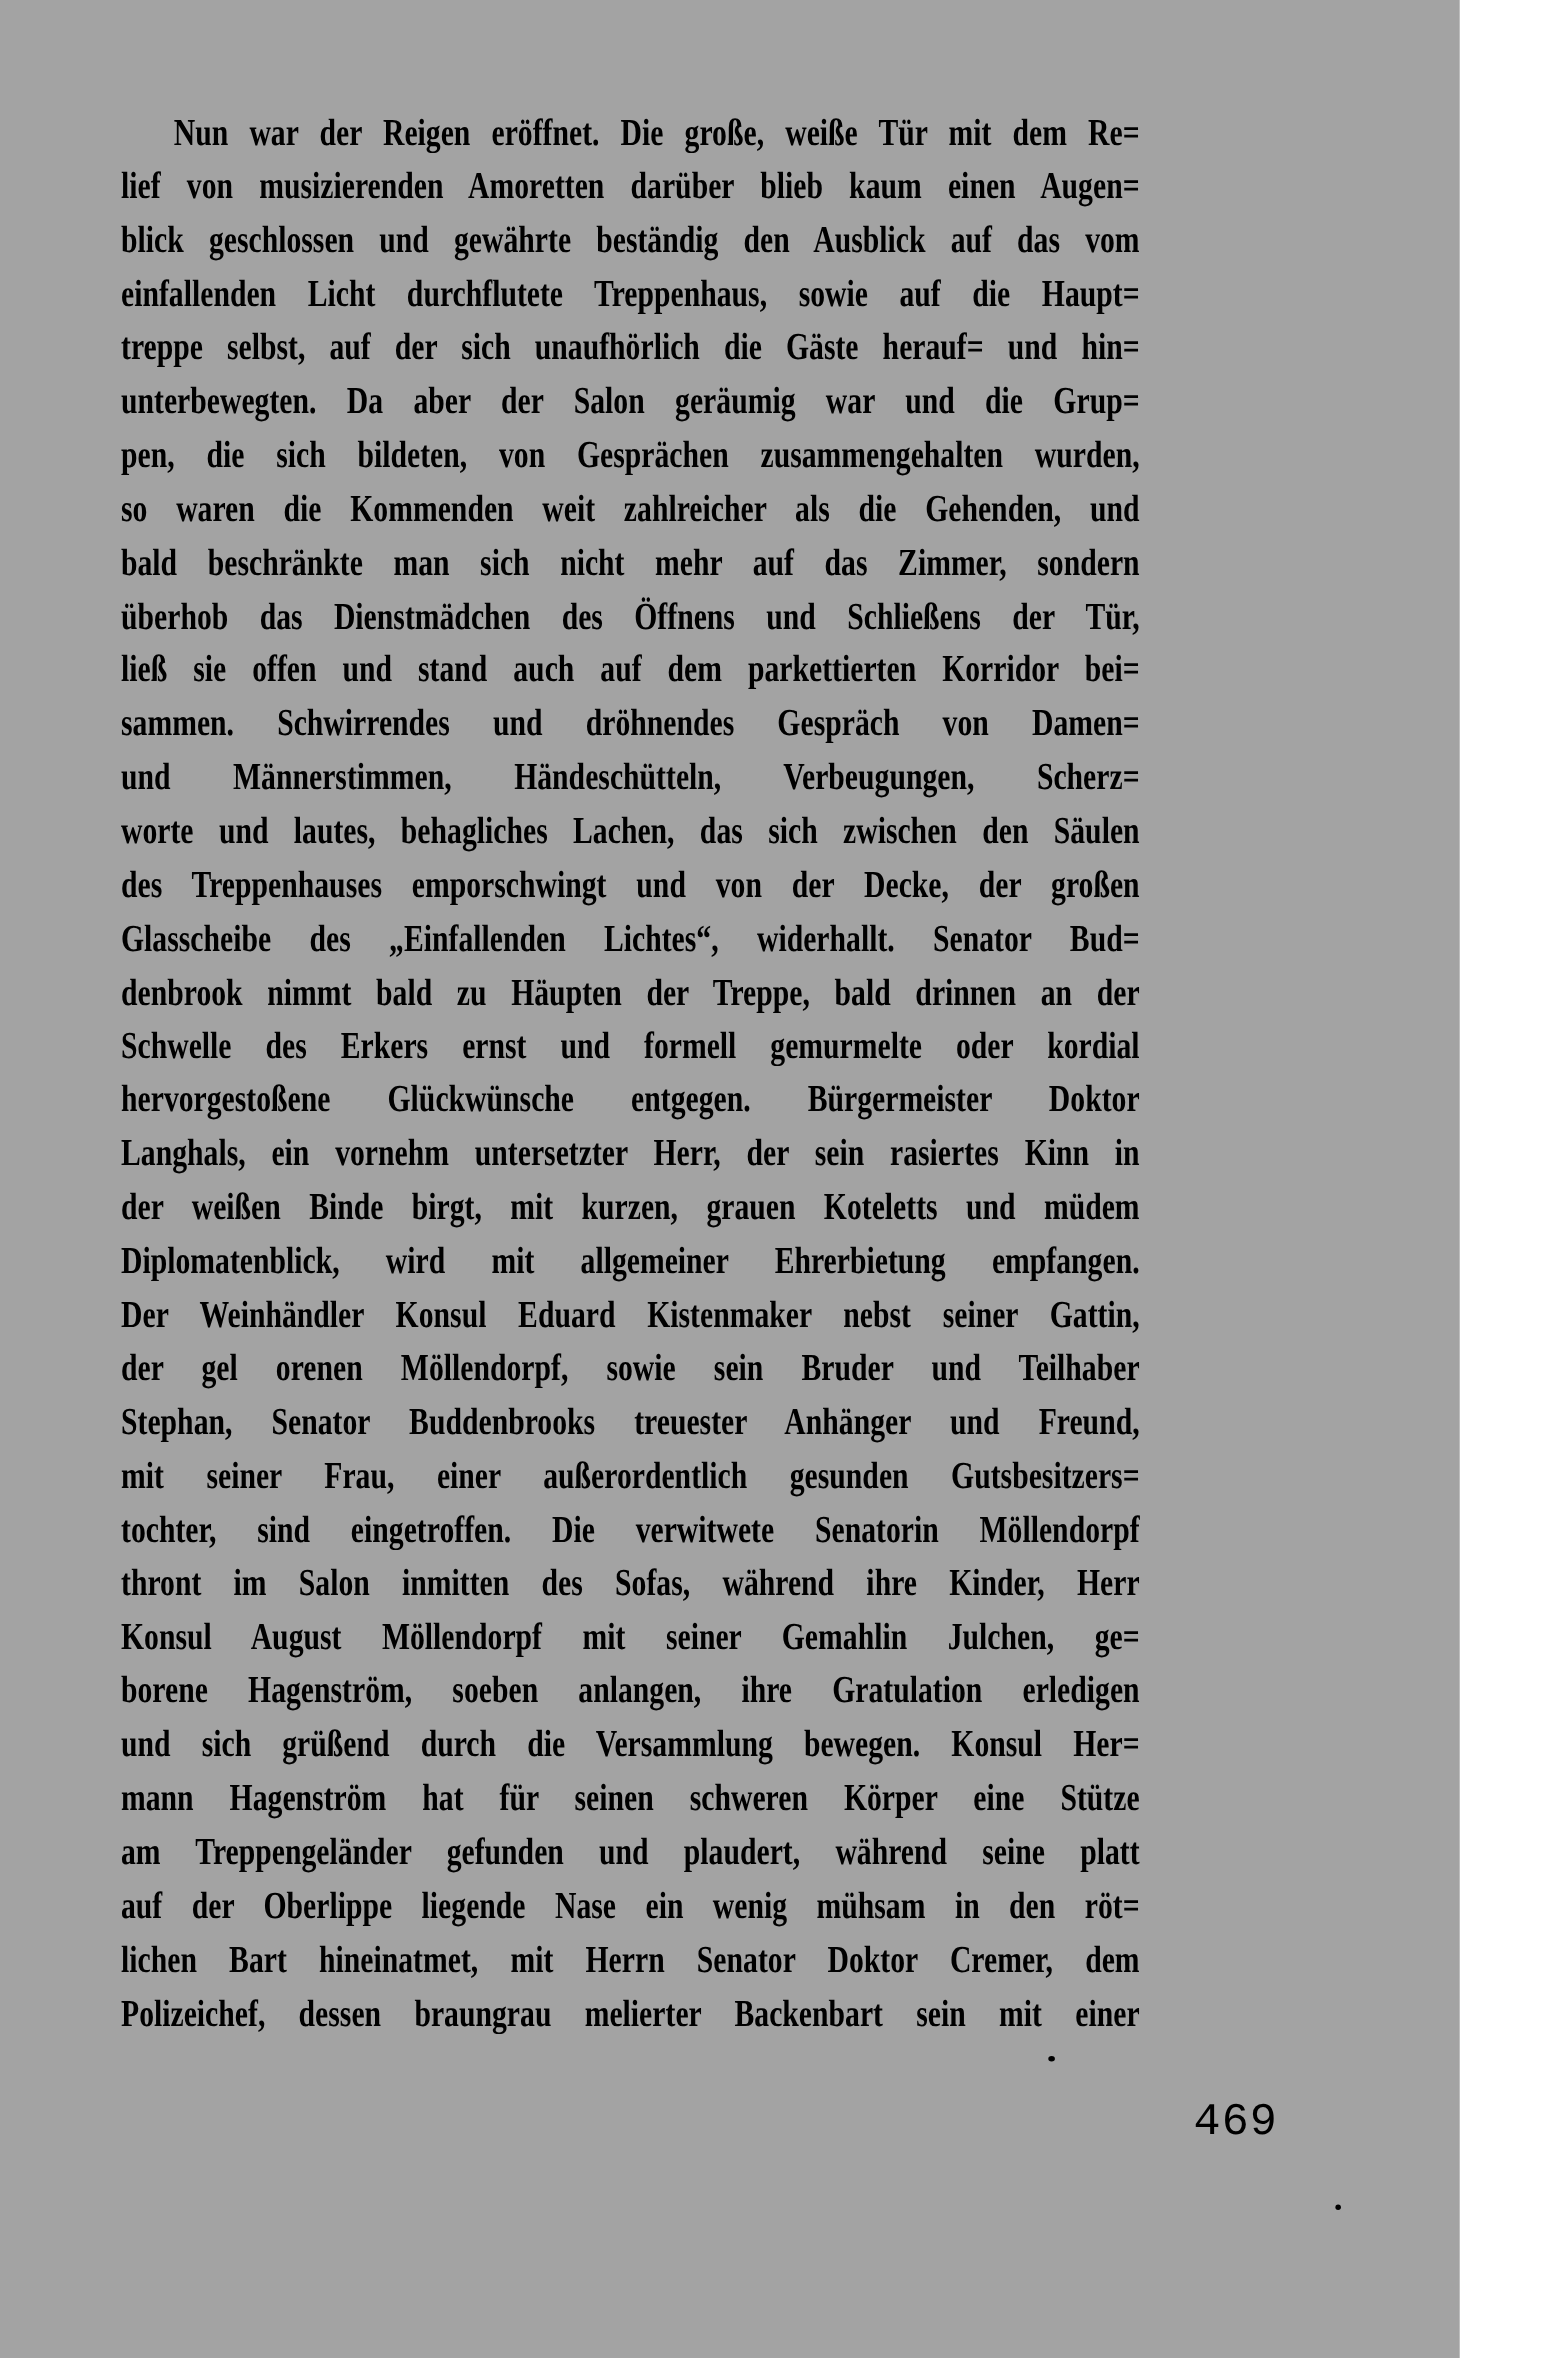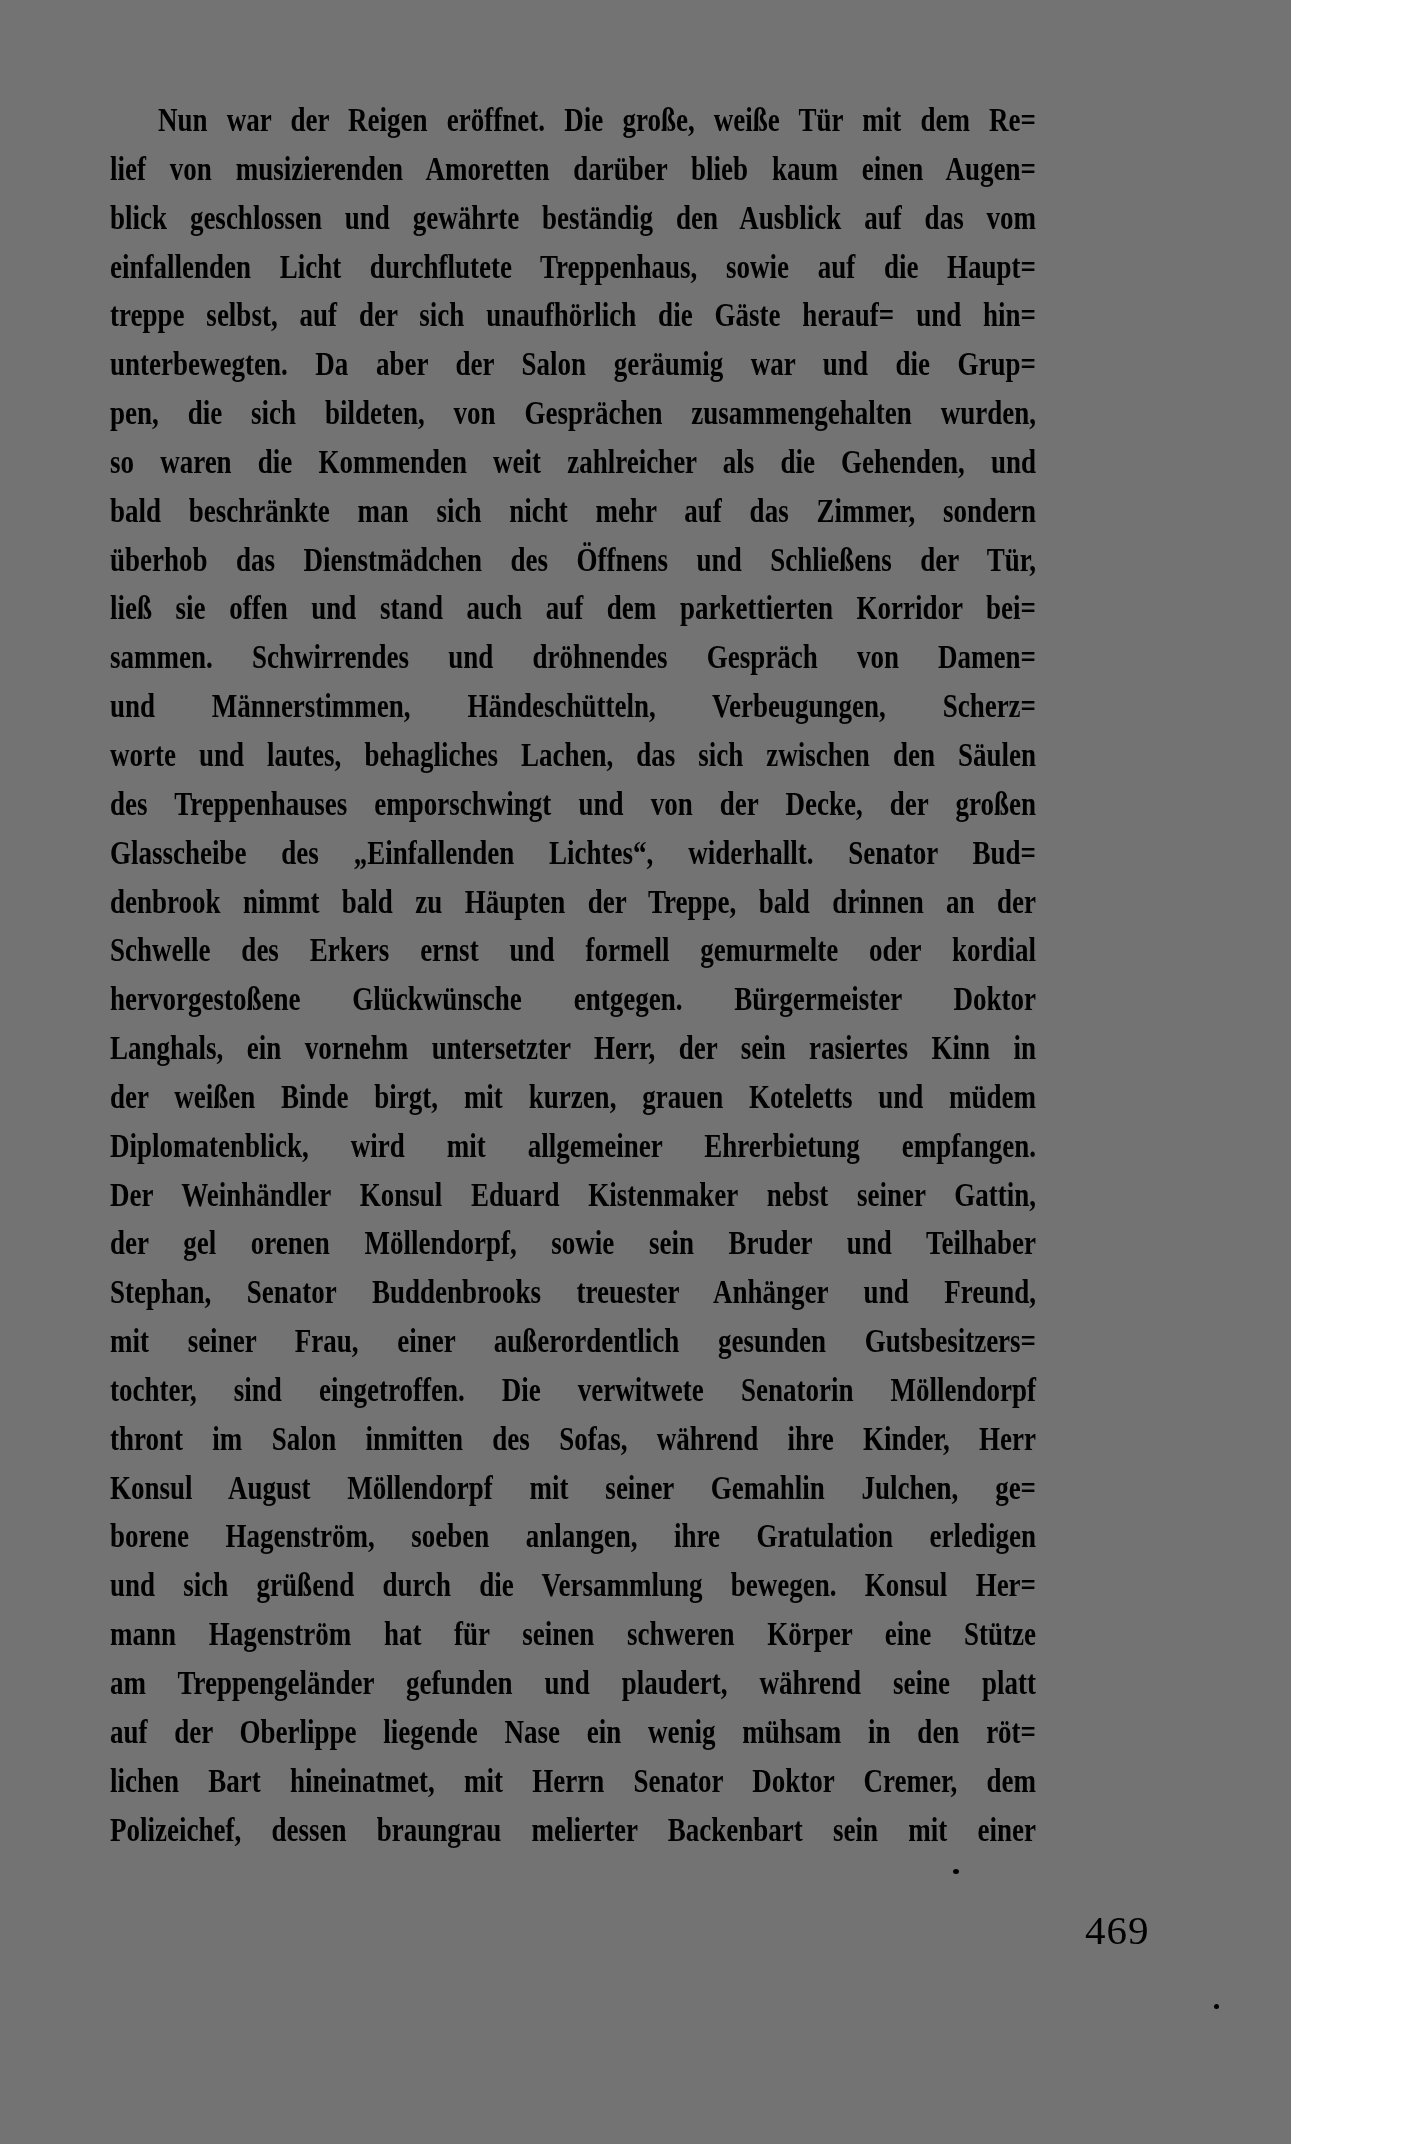--- a/index.html
+++ b/index.html
@@ -4,23 +4,24 @@
 <style>
   html, body {
     margin: 0;
     padding: 0;
     background: #ffffff;
   }
   .scan {
     position: relative;
     width: 1291px;
     height: 2144px;
-    background: #737373;
+    background: #a3a3a3;
     overflow: hidden;
     color: #000000;
+    padding-left: 36px;
   }
   .textblock {
     position: absolute;
     left: 110px;
     top: 96px;
     width: 926px;
   }
   .line {
     height: 48.85px;
     line-height: 48.85px;
@@ -36,21 +37,21 @@
     transform-origin: 50% 50%;
   }
   .line.indent {
     text-indent: 48px;
   }
   .pagenum {
     position: absolute;
     left: 1085px;
     top: 1906px;
     width: 70px;
-    font-family: Liberation Serif, serif;
+    font-family: Liberation Mono, monospace;
     font-weight: normal;
     font-size: 41px;
     line-height: 48px;
     color: #000;
     text-align: left;
     letter-spacing: 1px;
   }
   .speck {
     position: absolute;
     background: #000;

